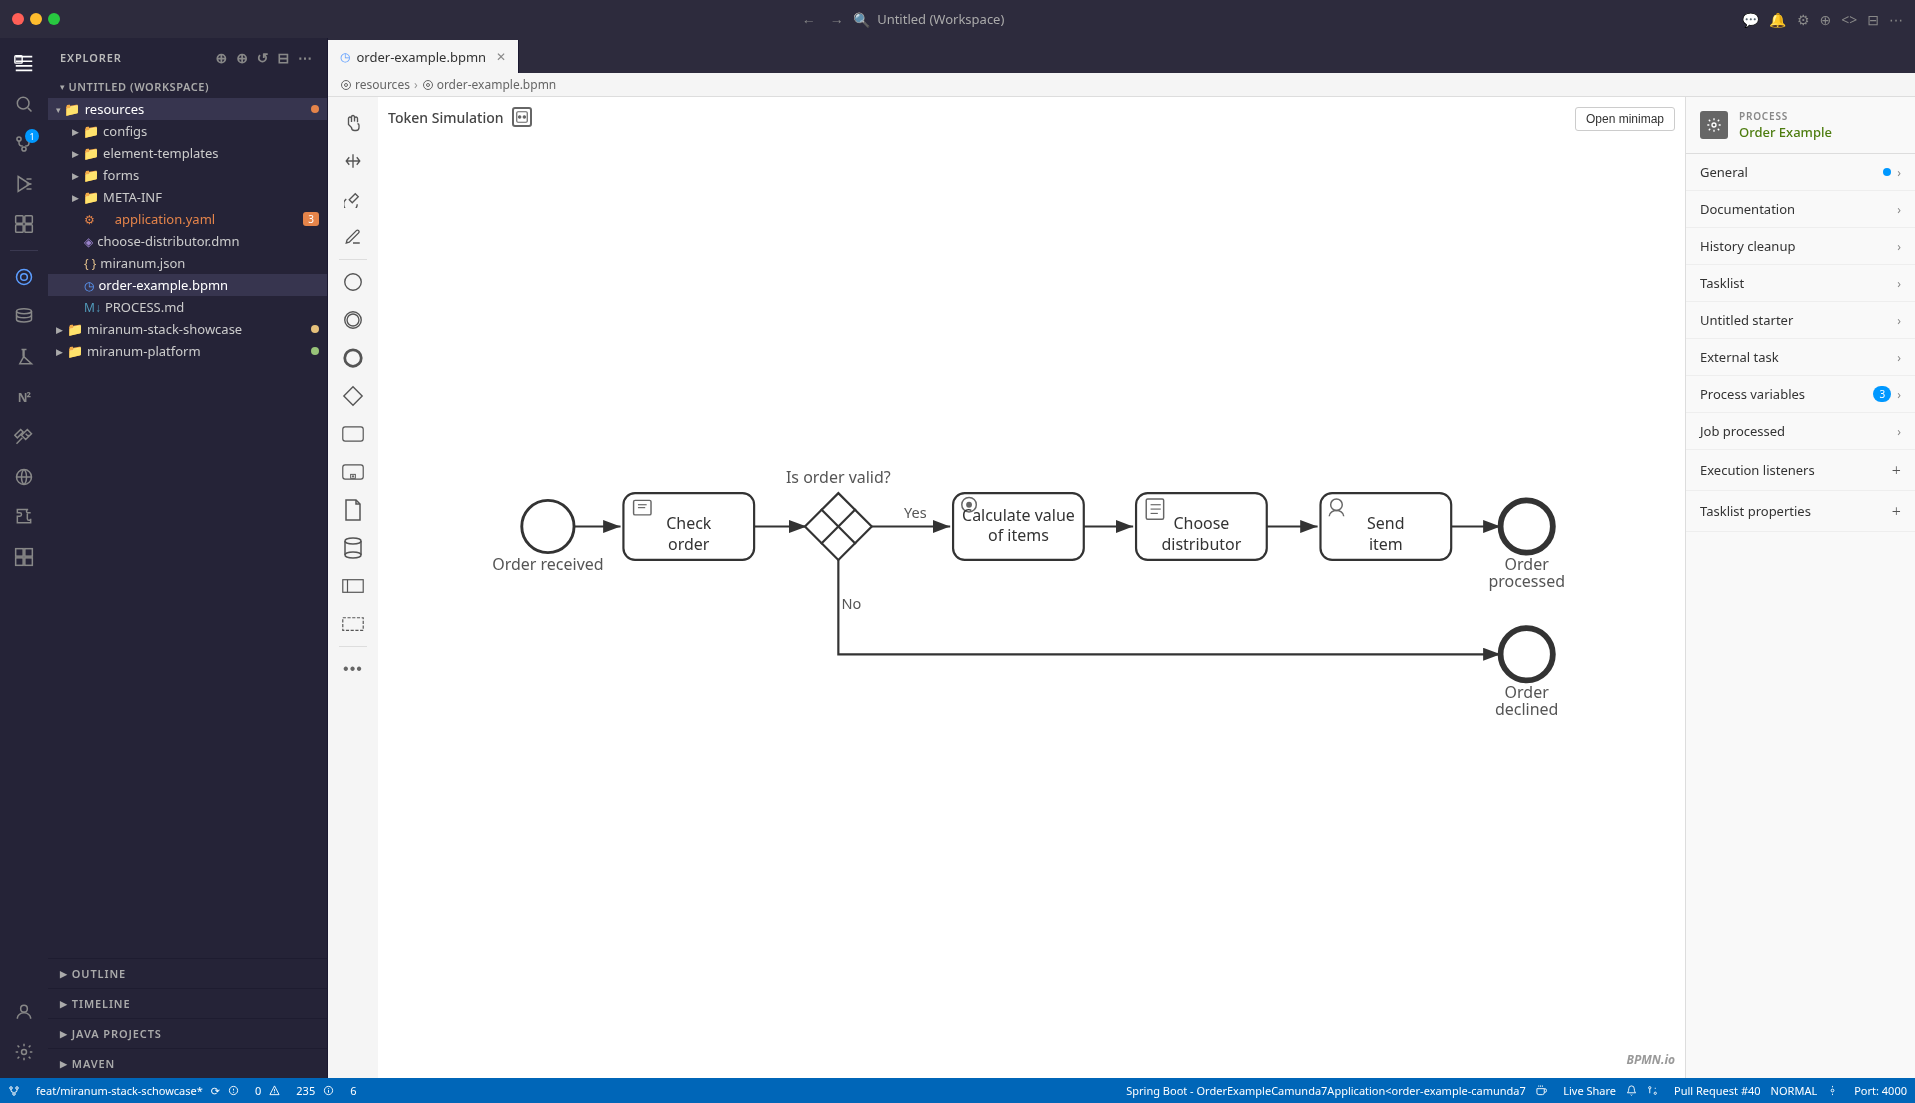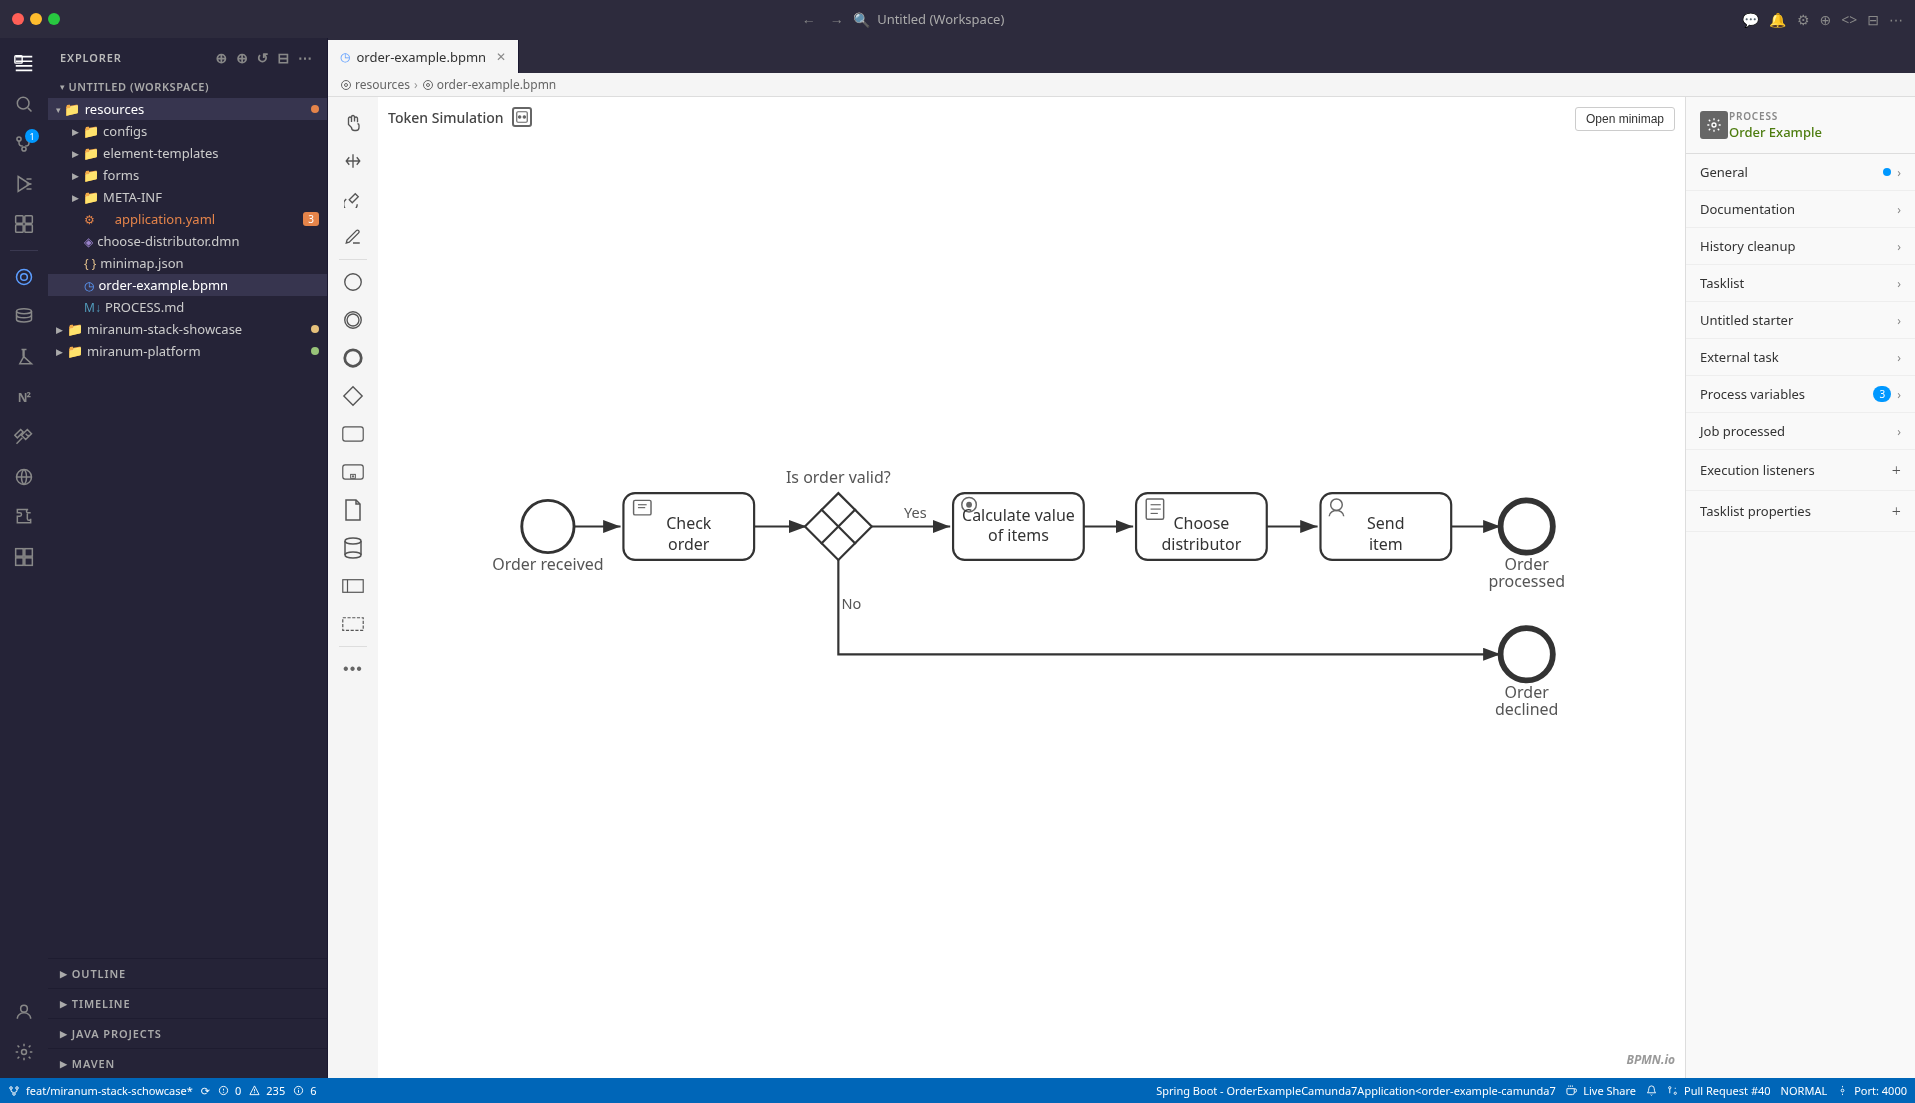--- a/index.html
+++ b/index.html
@@ -318,21 +318,21 @@
       width: 230px;
       background: #f9f9f9;
       border-left: 1px solid #ddd;
       display: flex;
       flex-direction: column;
       flex-shrink: 0;
     }
     .right-panel-header {
       display: flex;
       align-items: center;
-      gap: 1px;
+      gap: 11px;
       padding: 12px 14px;
       border-bottom: 1px solid #ddd;
     }
     .gear-icon-bg {
       width: 28px;
       height: 28px;
       background: #666;
       border-radius: 3px;
       display: flex;
       align-items: center;
@@ -388,21 +388,21 @@
       display: flex;
       align-items: center;
       justify-content: space-between;
       padding: 0 8px;
       font-size: 11px;
       color: white;
       flex-shrink: 0;
     }
     .status-left { display: flex; align-items: center; gap: 8px; }
     .status-right { display: flex; align-items: center; gap: 10px; }
-    .status-item { display: flex; align-items: center; gap: 6px; cursor: pointer; }
+    .status-item { display: flex; align-items: center; gap: 16px; cursor: pointer; }
 
     
     .bpmn-svg {
       width: 100%;
       height: 100%;
     }
 
     
     .bpmn-watermark {
       position: absolute;
@@ -592,21 +592,21 @@
       <span class="file-icon-yaml">⚙</span>
       <span style="color:#e5844a;margin-left:16px;">application.yaml</span>
       <span class="num-badge">3</span>
     </div>
     <div class="tree-item" style="padding-left:36px;">
       <span class="file-icon-dmn">◈</span>
       <span>choose-distributor.dmn</span>
     </div>
     <div class="tree-item" style="padding-left:36px;">
       <span class="file-icon-json">{ }</span>
-      <span>minimap.json</span>
+      <span>miranum.json</span>
     </div>
     <div class="tree-item active" style="padding-left:36px;background:#37354f;">
       <span class="file-icon-bpmn">◷</span>
       <span style="color:#fff;">order-example.bpmn</span>
     </div>
     <div class="tree-item" style="padding-left:36px;">
       <span class="file-icon-md">M↓</span>
       <span>PROCESS.md</span>
     </div>
 

